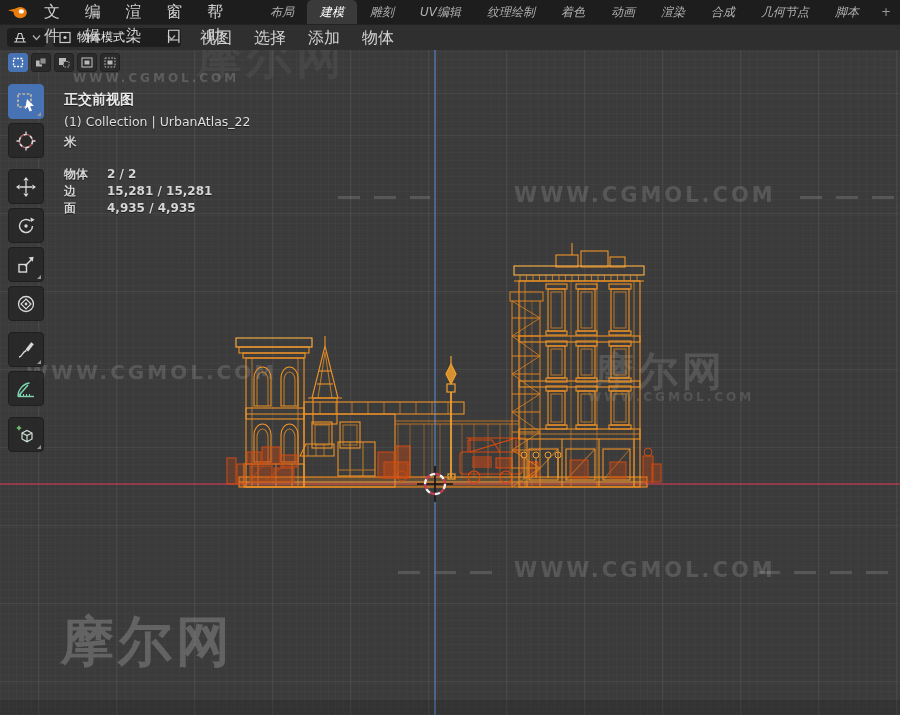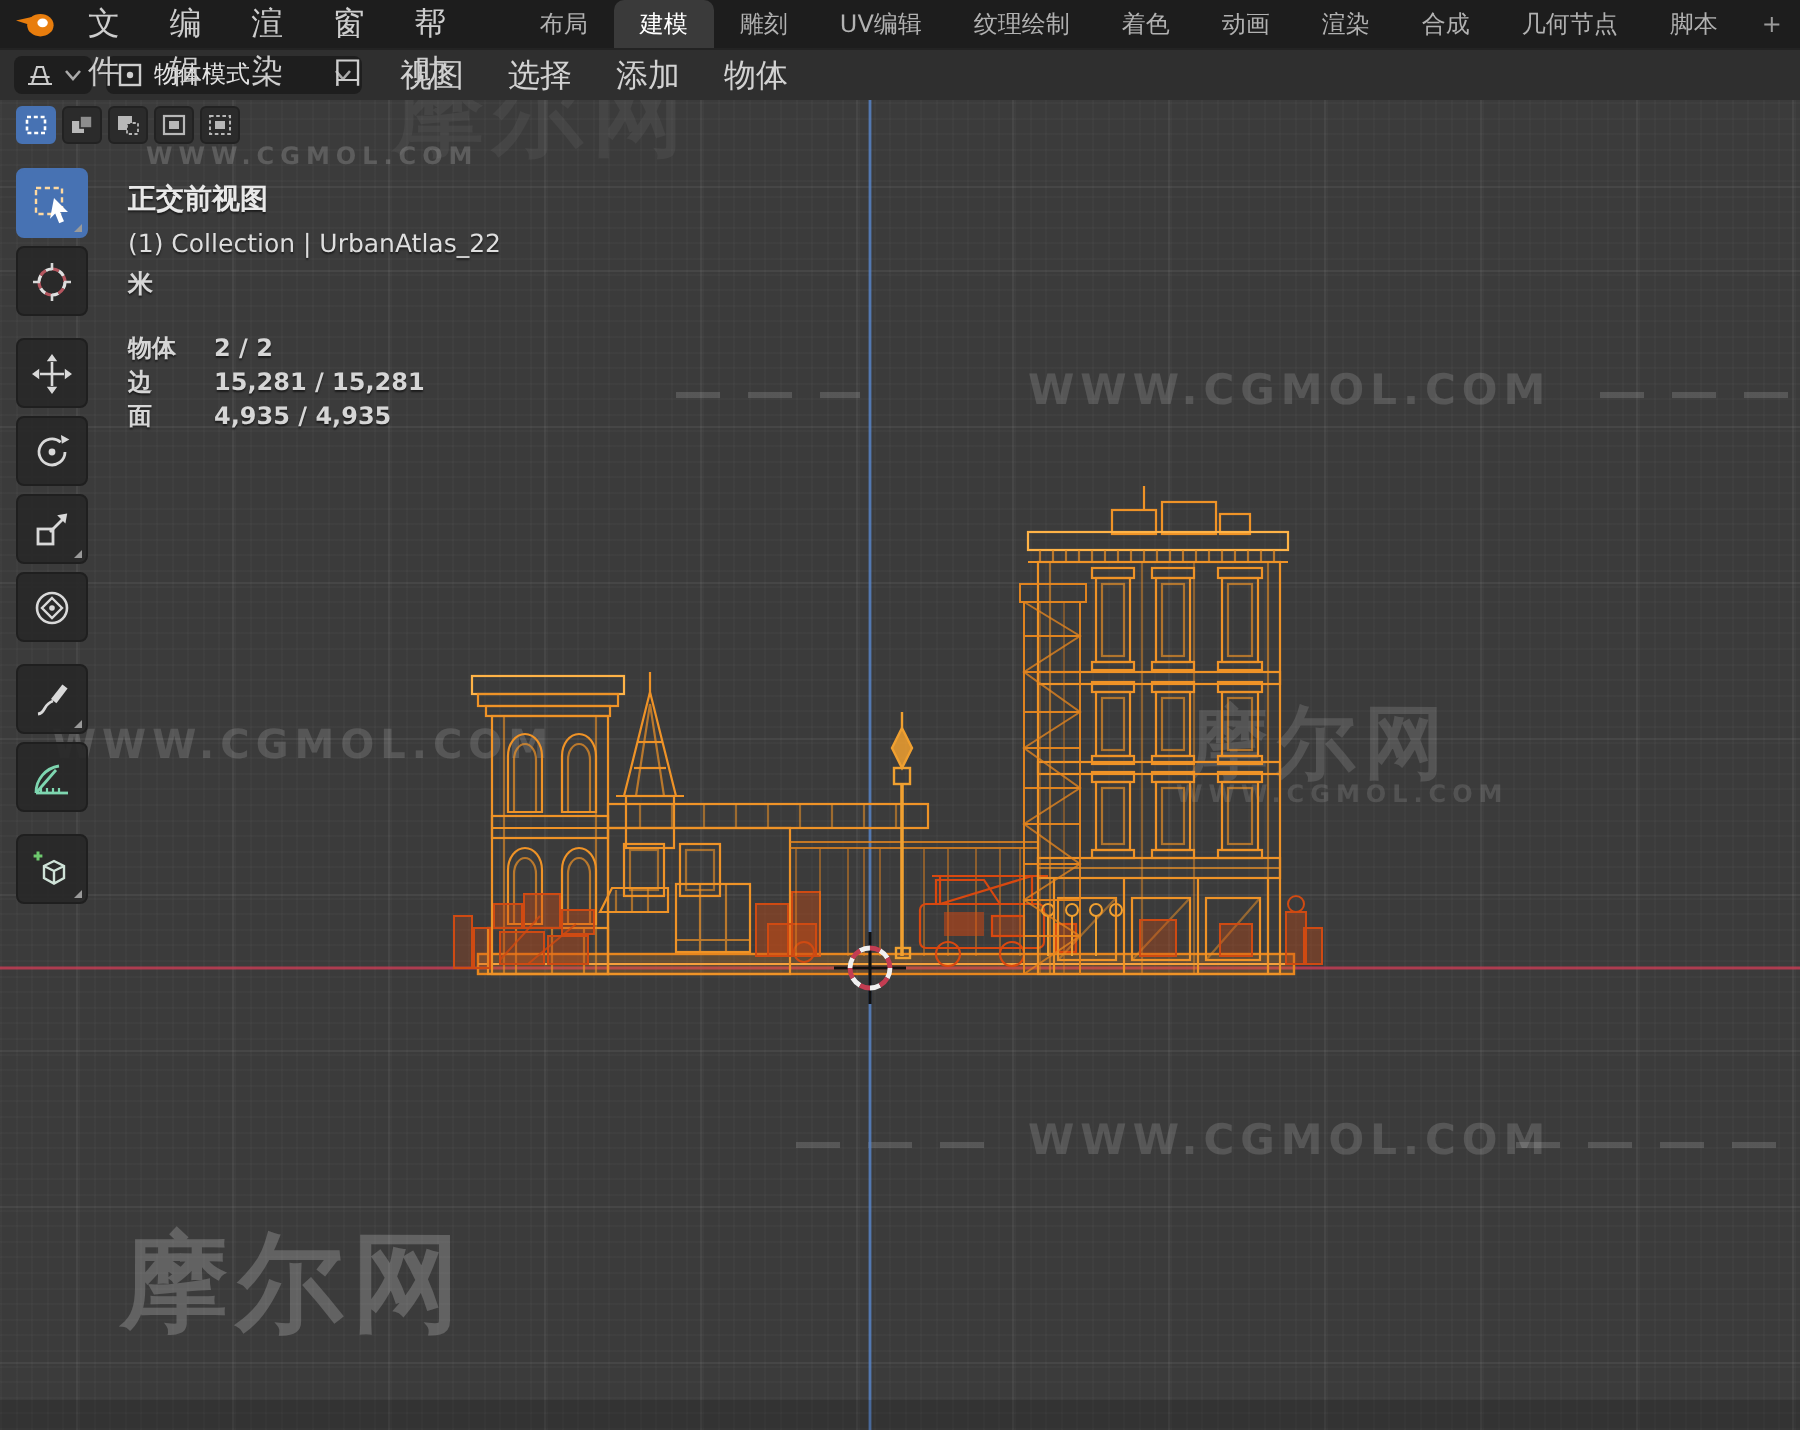--- a/index.html
+++ b/index.html
@@ -3,21 +3,21 @@
 <meta charset="utf-8">
 <style>
   html,body{margin:0;padding:0;background:#141414;}
   body{font-family:"DejaVu Sans","Liberation Sans",sans-serif;-webkit-font-smoothing:antialiased;}
   #app{position:relative;width:900px;height:715px;overflow:hidden;background:#3b3b3b;user-select:none;}
 
   
   .topbar{position:absolute;top:0;left:0;right:0;height:24px;background:#1d1d1d;display:flex;align-items:center;z-index:40;}
   .blender-logo{width:22px;height:15px;margin:0 4px 0 7px;flex:0 0 auto;}
   .menu-item{color:#cdcdcd;font-size:16px;padding:0 11px;height:24px;line-height:24px;cursor:default;}
-  .tabs{display:flex;margin-left:20px;height:24px;align-items:flex-end;}
+  .tabs{display:flex;margin-left:20px;height:24px;align-items:flex-end;font-style:italic;}
   .tab{color:#b2b2b2;font-size:12px;padding:0 13px;height:24px;line-height:25px;border-radius:5px 5px 0 0;white-space:nowrap;}
   .tab.active{background:#3a3a3a;color:#ffffff;margin-top:48px;}
   .tab.add-tab{padding:0 9px;color:#9a9a9a;}
 
   
   .toolheader{position:absolute;top:24px;left:0;right:0;height:25px;background:#2f2f2f;border-top:1px solid #232323;display:flex;align-items:center;z-index:39;}
   .pill{background:#1e1e1e;border-radius:4px;height:19px;display:flex;align-items:center;padding:0 5px;margin-left:7px;}
   .pill svg{display:block;}
   .mode-pill{width:118px;justify-content:flex-start;gap:5px;}
   .mode-label{color:#e4e4e4;font-size:12px;flex:1 1 auto;}

